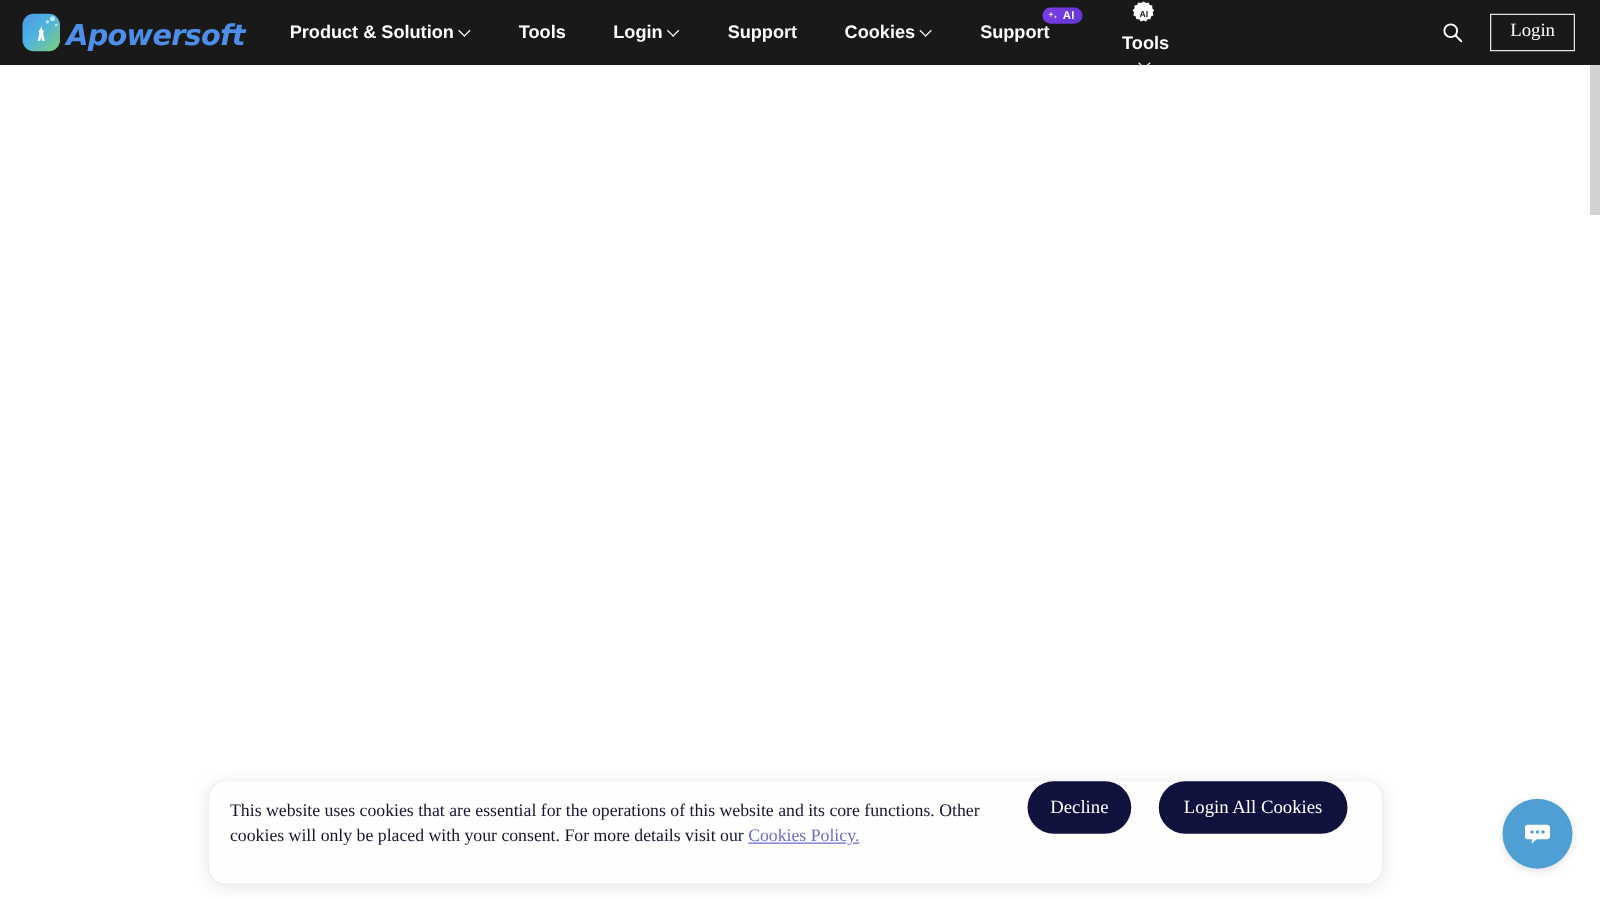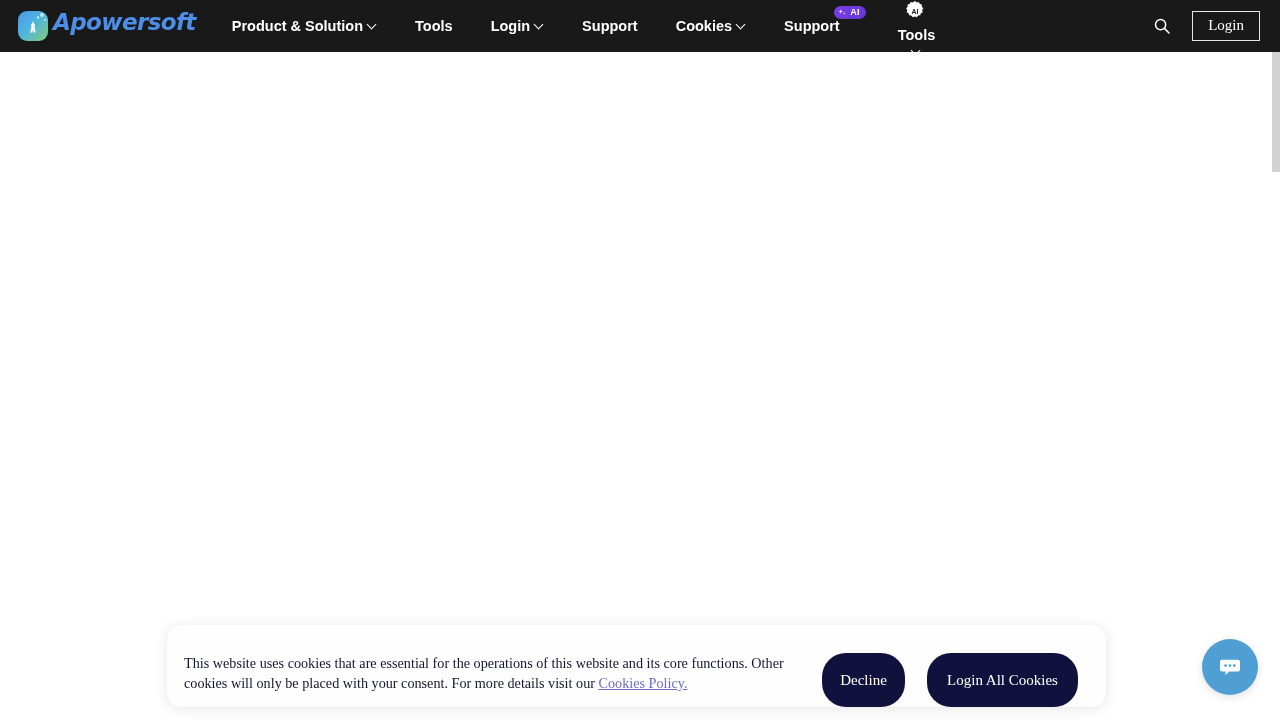--- a/index.html
+++ b/index.html
@@ -29,21 +29,21 @@
     height: 52px;
     background: #191919;
     display: flex;
     align-items: center;
     box-sizing: border-box;
     z-index: 40;
   }
 
   .brand {
     display: flex;
-    align-items: flex-start;
+    align-items: flex-end;
     margin-left: 18px;
     gap: 4px;
     cursor: pointer;
   }
 
   .brand-mark {
     width: 30px;
     height: 30px;
     border-radius: 9px;
     background: linear-gradient(135deg, #4b9ae8 0%, #4fb3e0 45%, #7fce7a 100%);
@@ -228,21 +228,21 @@
   #cookie-banner {
     position: absolute;
     left: 167px;
     top: 625px;
     width: 939px;
     height: 82px;
     background: #fefefe;
     border-radius: 14px;
     box-shadow: 0 2px 14px rgba(0,0,0,0.10), 0 0 1px rgba(0,0,0,0.06);
     display: flex;
-    align-items: flex-end;
+    align-items: flex-start;
     box-sizing: border-box;
     padding: 0 28px 0 17px;
     z-index: 35;
   }
 
   .cookie-text {
     font-family: "Liberation Serif", serif;
     font-size: 14.2px;
     line-height: 20px;
     color: #15152e;
@@ -262,21 +262,21 @@
     gap: 22px;
   }
 
   .pill-btn {
     background: #11113d;
     color: #ffffff;
     font-family: "Liberation Serif", serif;
     font-size: 15px;
     border: none;
     border-radius: 24px;
-    height: 54px;
+    height: 42px;
     cursor: pointer;
     line-height: 1;
     white-space: nowrap;
   }
   .btn-decline { width: 83px; }
   .btn-accept { width: 151px; }
 
   
   #chat-widget {
     position: absolute;

